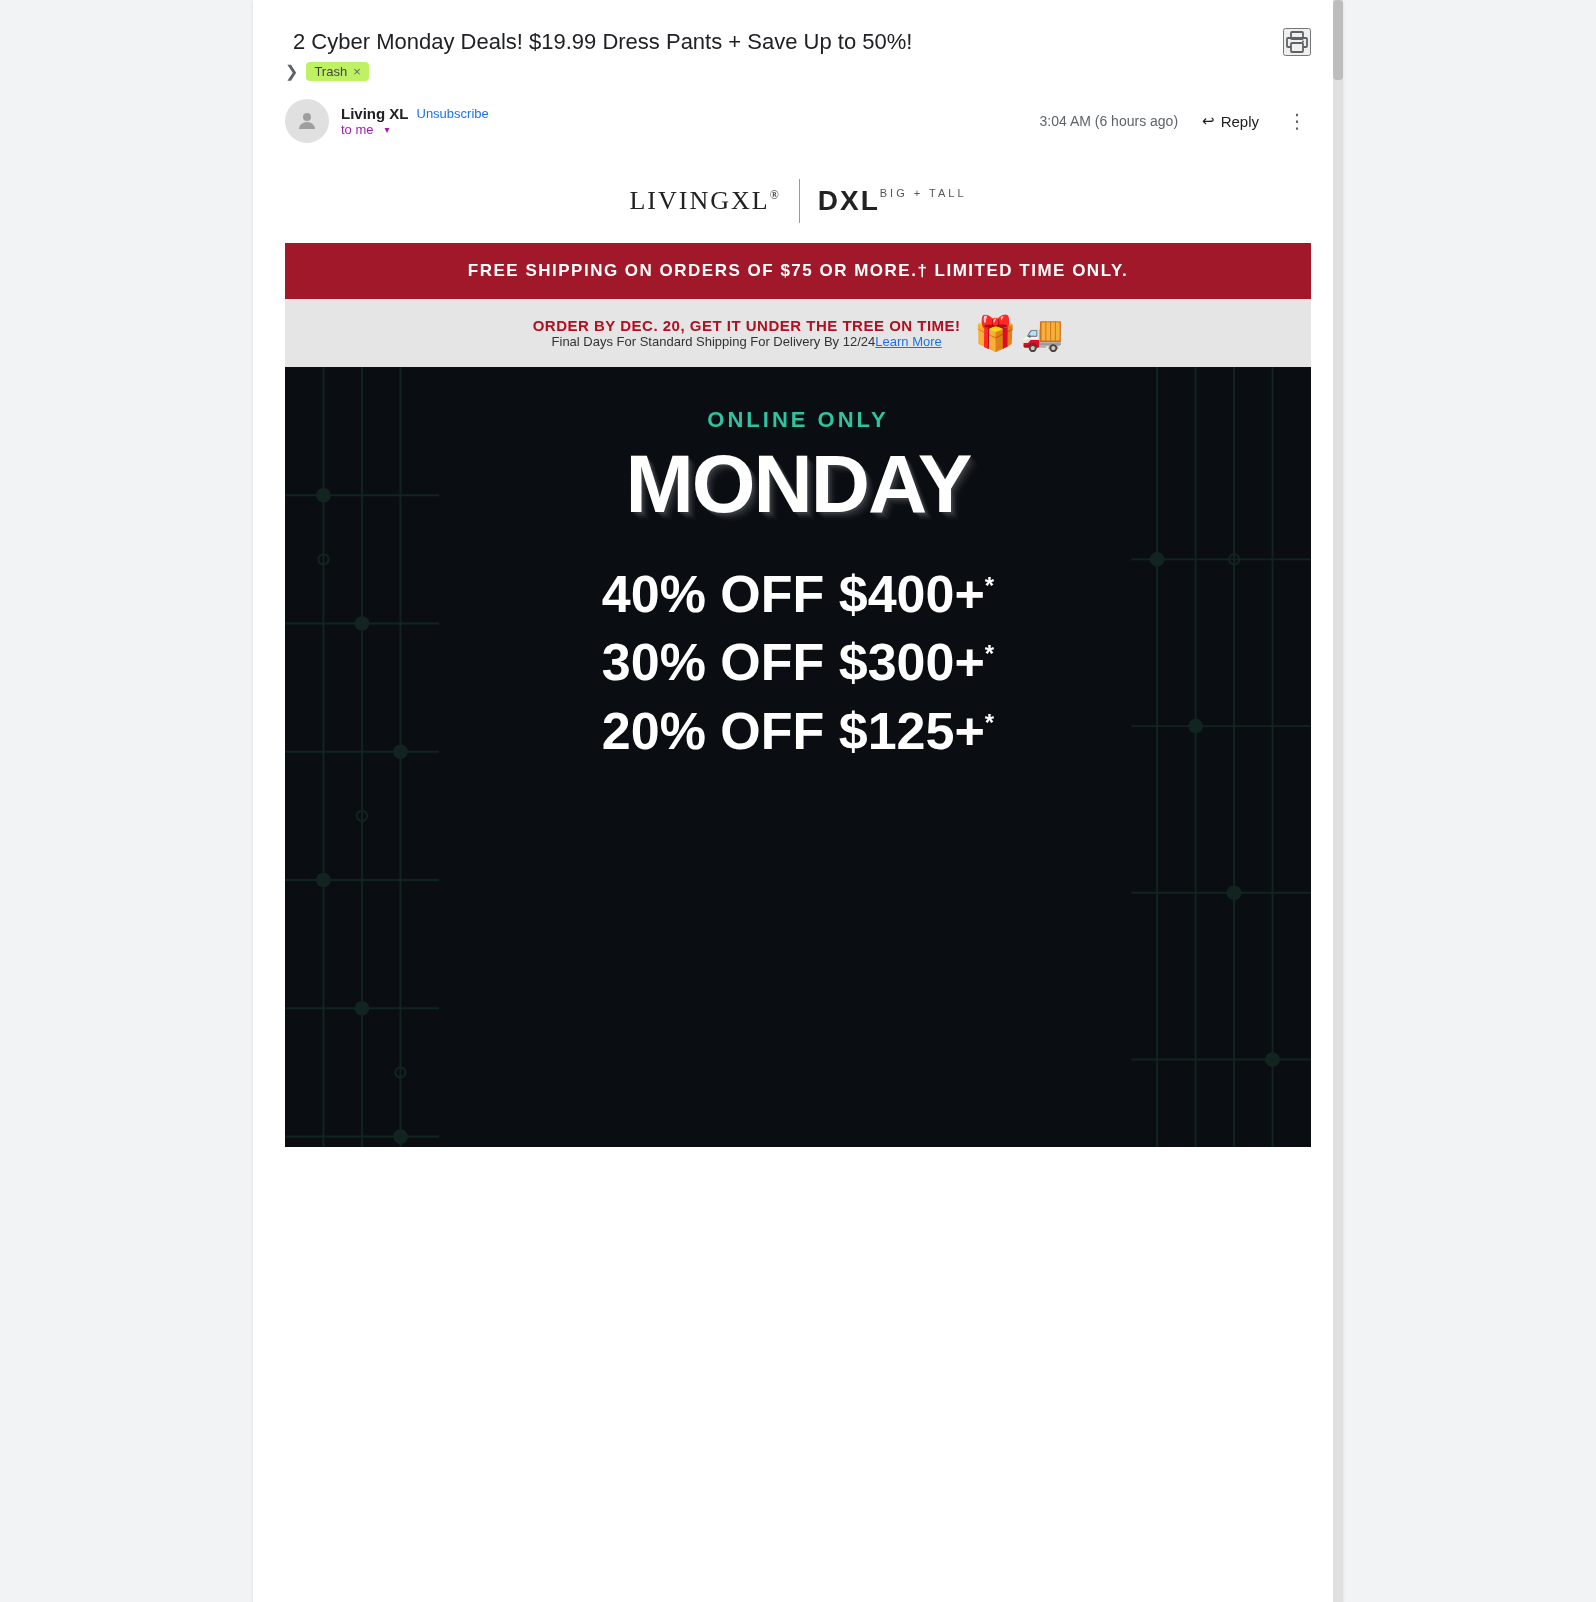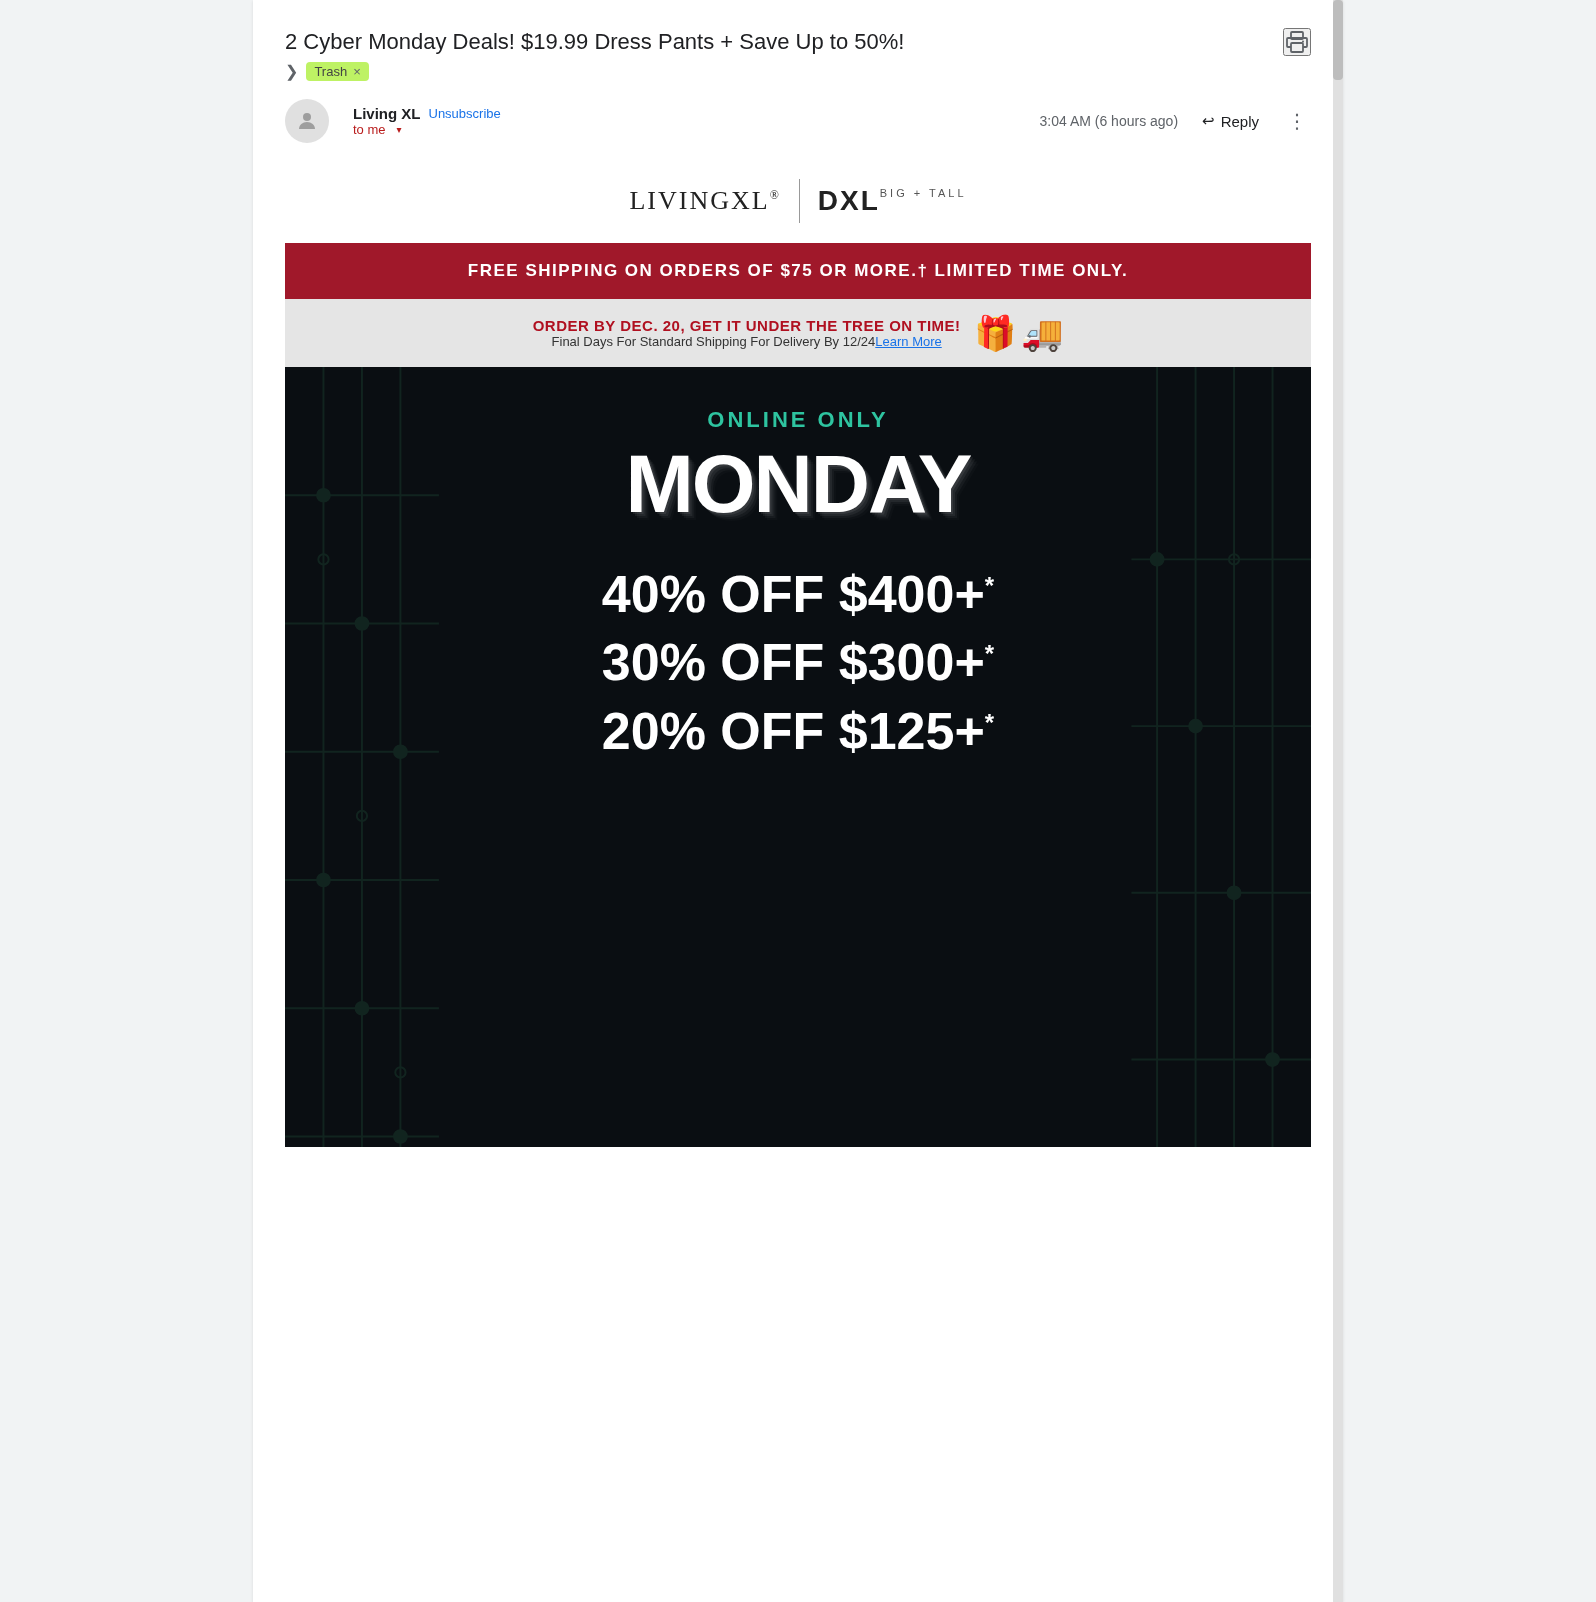--- a/index.html
+++ b/index.html
@@ -17,20 +17,21 @@
       min-height: 1602px;
       padding: 28px 32px 40px 32px;
       position: relative;
       box-shadow: 0 1px 3px rgba(0,0,0,0.1);
     }
     .email-subject-row {
       display: flex;
       align-items: center;
       justify-content: space-between;
       margin-bottom: 6px;
+      margin-left: 8px;
     }
     .email-subject {
       font-size: 22px;
       font-weight: 400;
       color: #202124;
       flex: 1;
     }
     .print-icon {
       width: 28px;
       height: 28px;
@@ -85,41 +86,40 @@
       flex-shrink: 0;
     }
     .avatar svg {
       width: 24px;
       height: 24px;
       color: #9e9e9e;
     }
     .sender-details {
       display: flex;
       flex-direction: column;
-      margin-left: 12px;
     }
     .sender-name-row {
       display: flex;
       align-items: center;
       gap: 8px;
     }
     .sender-name {
       font-weight: 600;
       font-size: 15px;
       color: #202124;
     }
     .unsubscribe-link {
       font-size: 13px;
       color: #1a73e8;
       text-decoration: none;
       cursor: pointer;
     }
     .to-me {
       font-size: 13px;
-      color: #b91c1c;
+      color: #a21caf;
       display: flex;
       align-items: center;
       gap: 11px;
       cursor: pointer;
     }
     .to-me .chevron {
       font-size: 10px;
     }
     .email-actions {
       display: flex;

